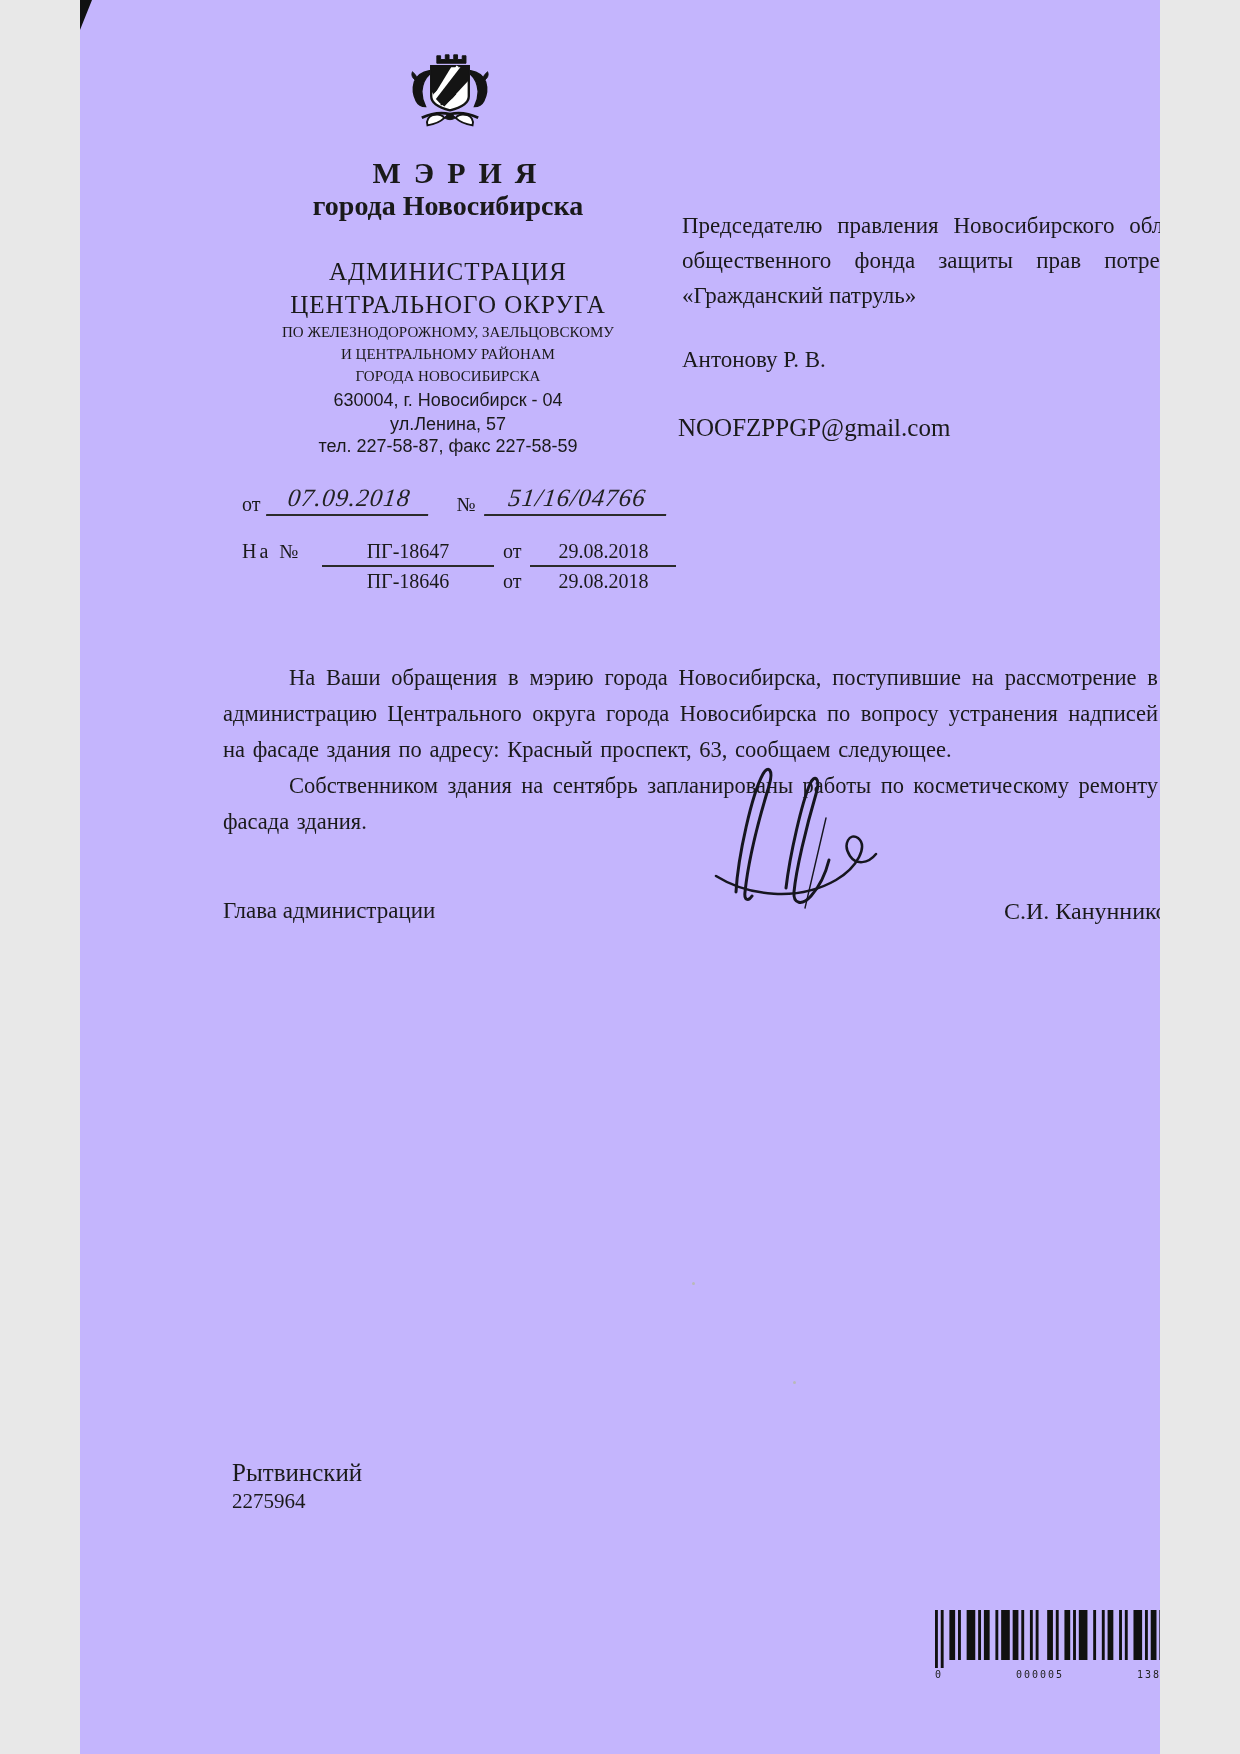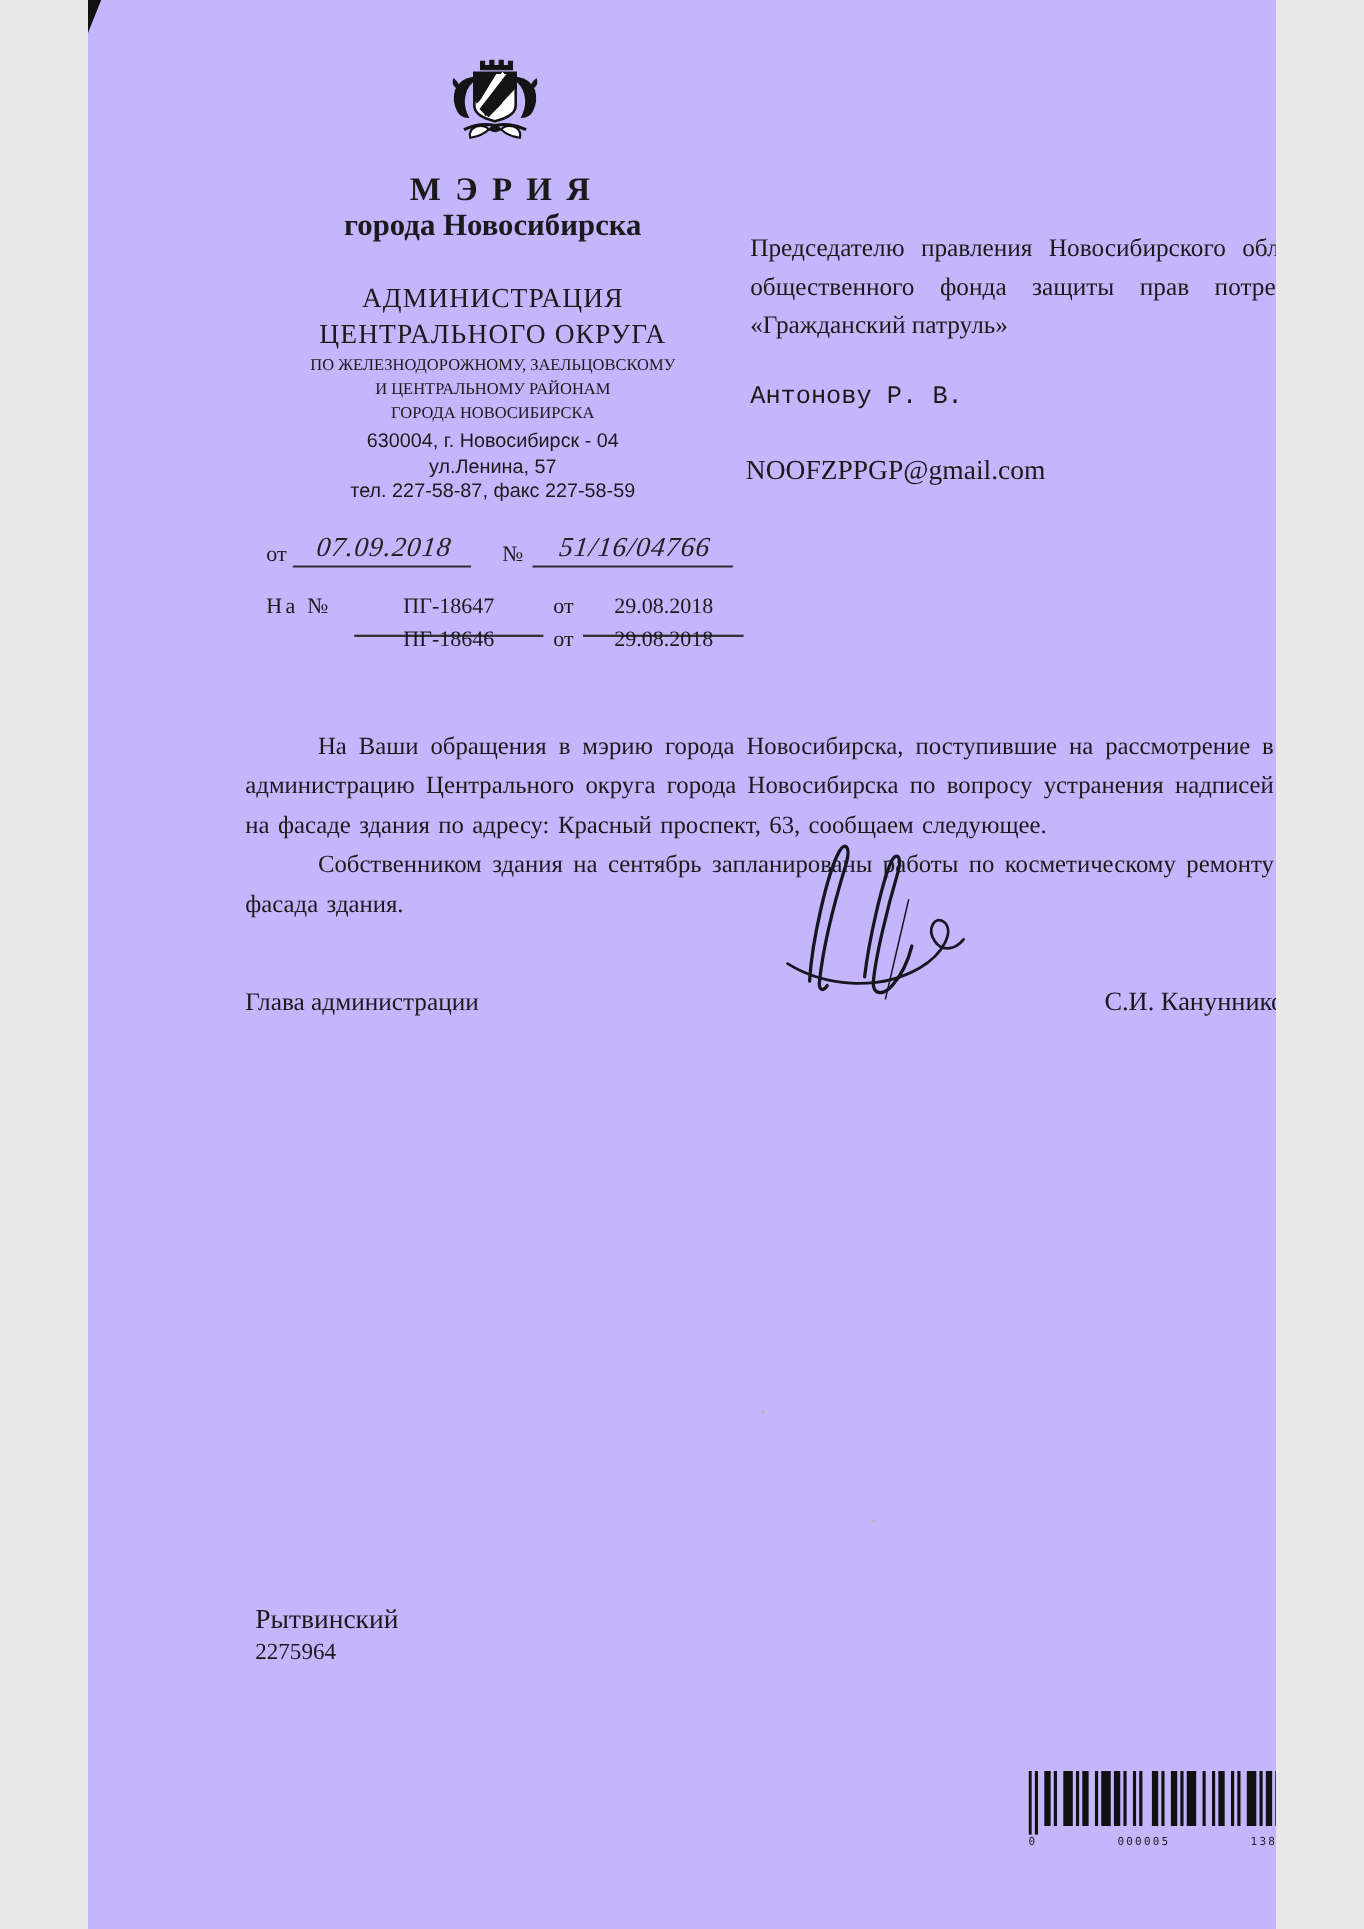--- a/index.html
+++ b/index.html
@@ -22,37 +22,37 @@
   .lh-d1{top:325px;font-size:15px;}
   .lh-d2{top:347px;font-size:15px;}
   .lh-d3{top:369px;font-size:15px;}
   .lh-a1{top:391px;font-size:18px;font-family:"Liberation Sans",sans-serif;}
   .lh-a2{top:415px;font-size:18px;font-family:"Liberation Sans",sans-serif;}
   .lh-tel{top:437px;font-size:18px;font-family:"Liberation Sans",sans-serif;}
   
   .arms{left:323px;top:52px;width:94px;height:94px;}
   
   .recipient{left:602px;top:208px;width:556px;font-size:23px;line-height:35px;text-align:justify;}
-  .recipient-name{left:602px;top:347px;font-size:23px;font-family:Liberation Mono, monospace;}
+  .recipient-name{left:602px;top:347px;font-size:23px;}
   .recipient-email{left:598px;top:414px;font-size:25px;}
   
   .refline{left:162px;top:484px;width:470px;font-size:20px;display:flex;align-items:flex-end;}
   .hand{font-style:italic;letter-spacing:1px;transform:skewX(-7deg);font-size:25px;color:#222;}
   .u2{border-bottom:2px solid #2b2b2b;}
   .ref-date{display:inline-block;width:162px;text-align:center;margin-left:8px;padding-bottom:2px;}
   .ref-no-label{margin-left:26px;}
   .ref-number{display:inline-block;width:182px;text-align:center;margin-left:10px;padding-bottom:2px;}
   
   .nano{left:162px;font-size:20px;display:flex;line-height:1;}
   .nano-r1{top:541px;}
   .nano-r2{top:571px;}
   .nano-label{width:80px;letter-spacing:3px;}
   .nano-num{display:inline-block;width:172px;text-align:center;padding-bottom:4px;}
   .nano-ot{margin-left:9px;margin-right:9px;}
-  .nano-date{display:inline-block;width:146px;text-align:center;padding-bottom:16px;}
+  .nano-date{display:inline-block;width:146px;text-align:center;padding-bottom:4px;}
   .nano-spacer{width:80px;}
   
   .body-text{left:143px;top:660px;width:935px;font-size:22.5px;line-height:36px;text-align:justify;}
   .body-text p{margin:0;text-indent:66px;word-spacing:2px;}
   
   .sig-pos{left:143px;top:898px;font-size:23px;}
   .sig-name{left:924px;top:898px;width:240px;font-size:24px;text-align:left;}
   .sig-mark{left:628px;top:760px;width:185px;height:150px;}
   
   .exec-name{left:152px;top:1459px;font-size:25px;}

